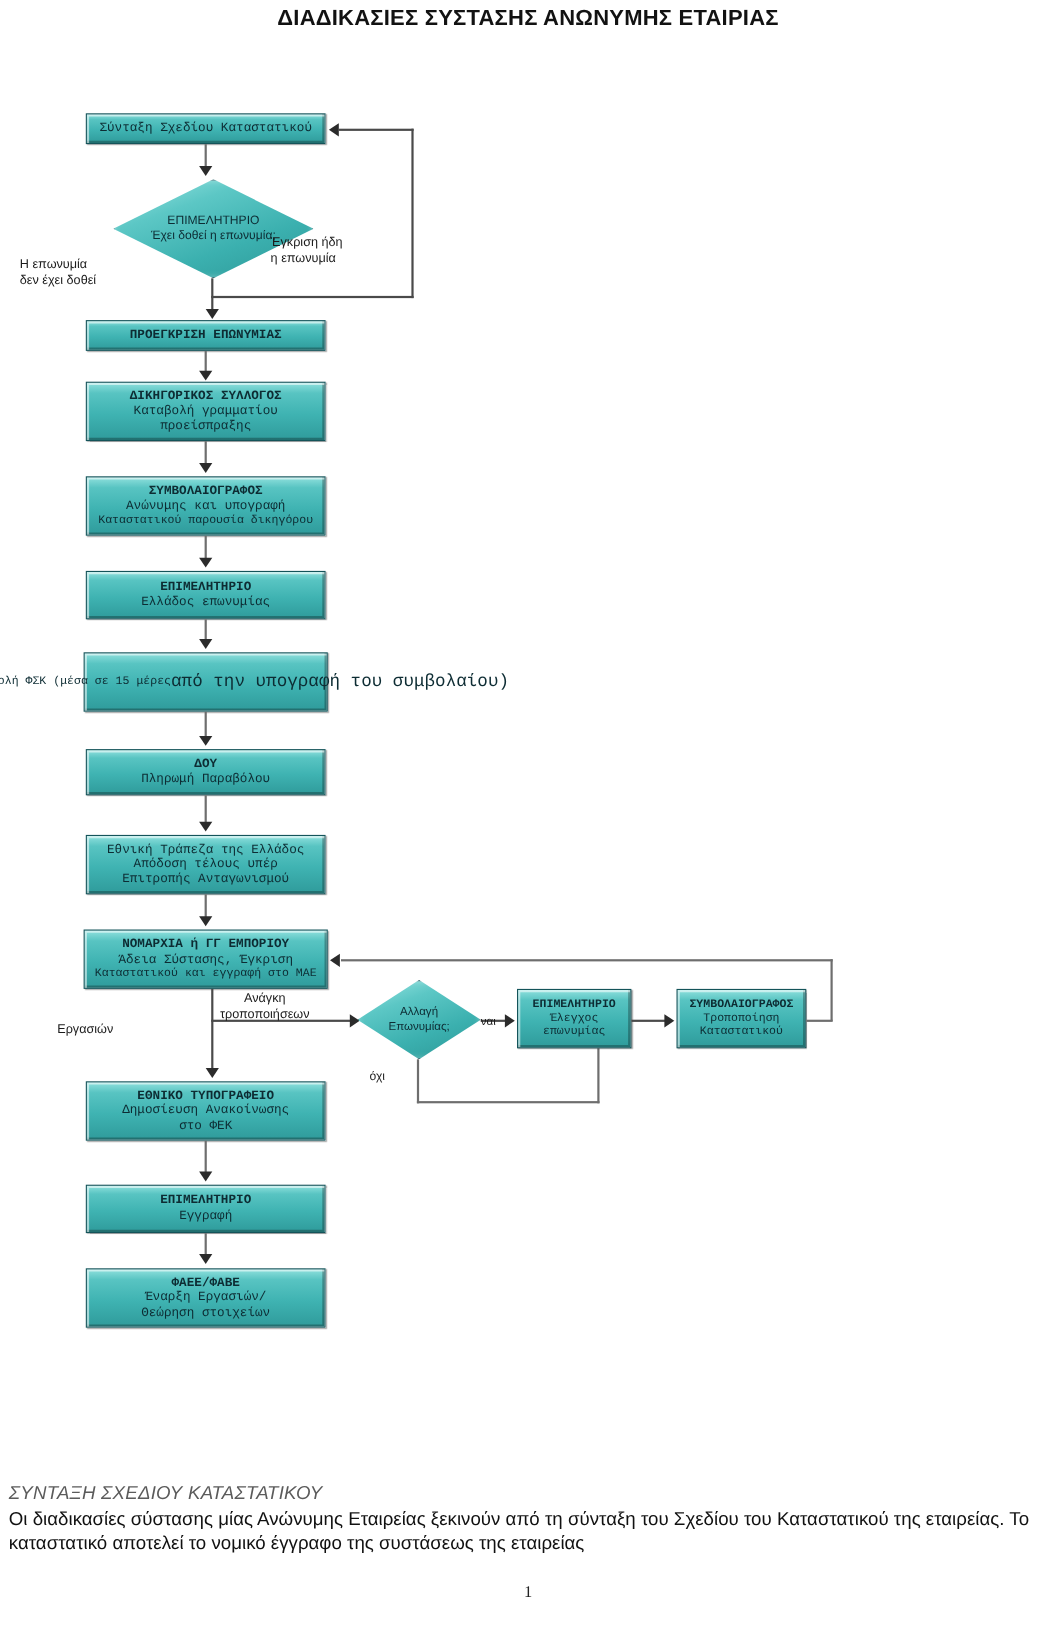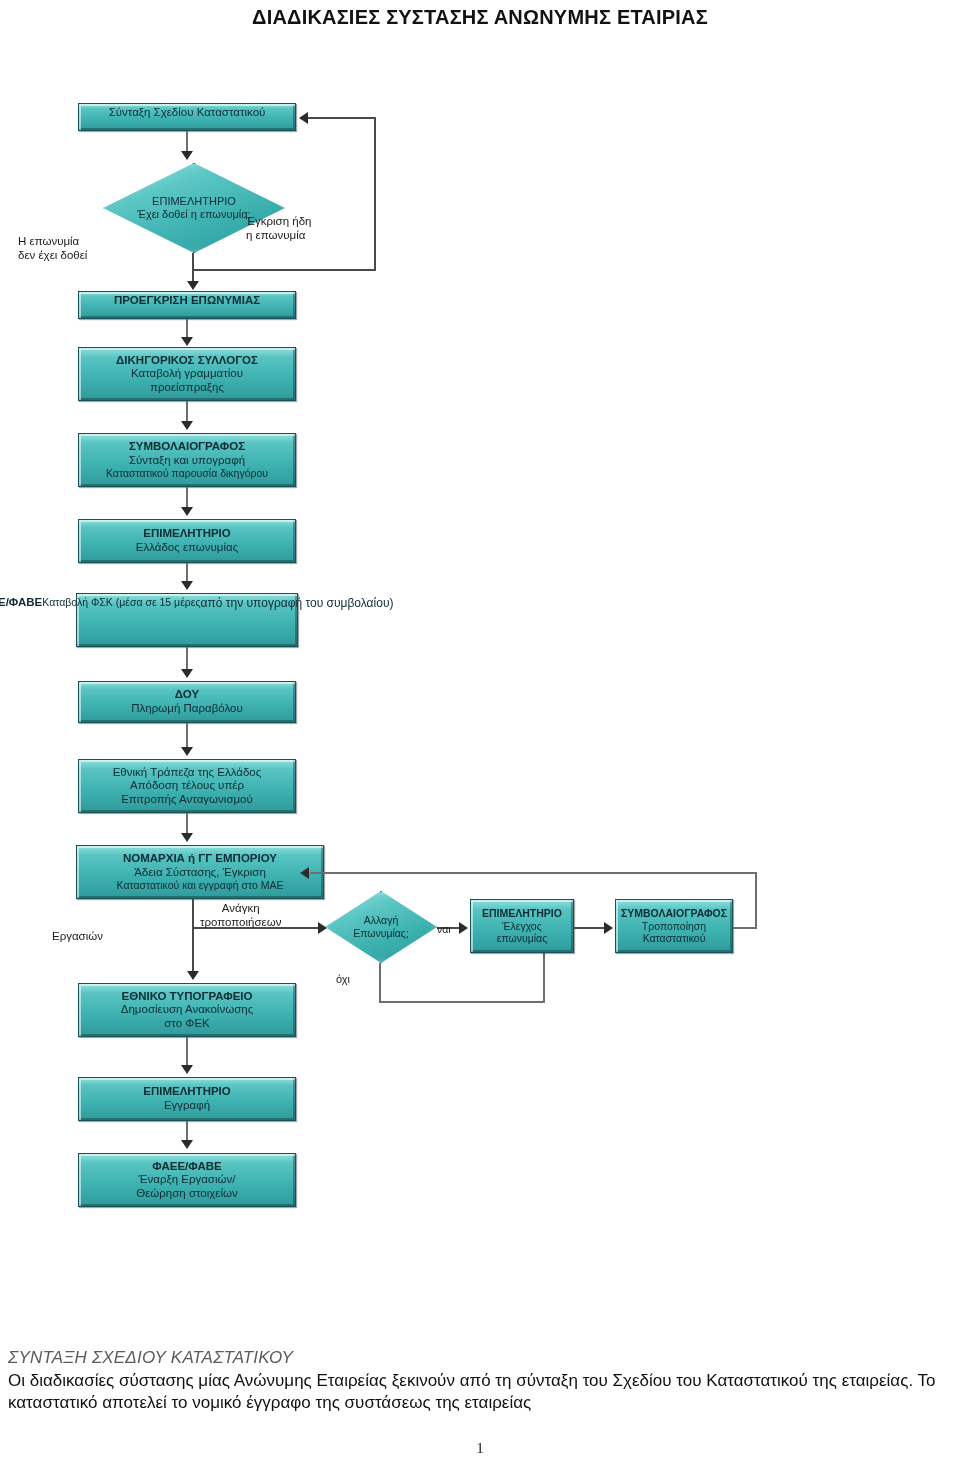--- a/index.html
+++ b/index.html
@@ -21,23 +21,23 @@
 
   
   .node{
     position:absolute;box-sizing:border-box;
     background:linear-gradient(180deg,#8fe0dd 0%,#58c4c2 18%,#3fb3b2 55%,#2f9b9b 100%);
     border:1px solid #14545a;
     box-shadow:
       inset 2px 2px 0 rgba(255,255,255,.55),
       inset -2px -2px 0 rgba(0,0,0,.28),
       1px 1px 1px rgba(0,0,0,.35);
-    display:flex;justify-content:center;
+    display:flex;align-items:center;justify-content:center;
     text-align:center;color:#0d2c33;
-    font-size:11.5px;line-height:1.18;padding:2px 4px;
+    font-size:11.5px;line-height:1.18;padding:2px 4px;font-family:Liberation Mono, monospace;
   }
   .node .ln{display:block;white-space:nowrap;}
   .node .ln.b{font-weight:600;}
 
   
   .dia{
     position:absolute;display:flex;align-items:center;justify-content:center;
   }
   .dia .shape{
     position:absolute;inset:0;
@@ -130,39 +130,39 @@
       <span class="ln b">ΔΙΚΗΓΟΡΙΚΟΣ ΣΥΛΛΟΓΟΣ</span>
       <span class="ln">Καταβολή γραμματίου</span>
       <span class="ln">προείσπραξης</span>
     </div>
 
     <div class="ln-v thin" style="left:186px;top:316px;height:24px;"></div>
     <div class="arrow-d" style="left:181px;top:336px;"></div>
 
     <div class="node" style="left:78px;top:348px;width:218px;height:54px;flex-direction:column;">
       <span class="ln b">ΣΥΜΒΟΛΑΙΟΓΡΑΦΟΣ</span>
-      <span class="ln">Σύνταξη και υπογραφή</span>
+      <span class="ln">Ανώνυμης και υπογραφή</span>
       <span class="ln" style="font-size:10.5px;">Καταστατικού παρουσία δικηγόρου</span>
     </div>
 
     <div class="ln-v thin" style="left:186px;top:402px;height:24px;"></div>
     <div class="arrow-d" style="left:181px;top:422px;"></div>
 
     <div class="node" style="left:78px;top:434px;width:218px;height:44px;flex-direction:column;">
       <span class="ln b">ΕΠΙΜΕΛΗΤΗΡΙΟ</span>
       <span class="ln">Ελλάδος επωνυμίας</span>
     </div>
 
     <div class="ln-v thin" style="left:186px;top:478px;height:22px;"></div>
     <div class="arrow-d" style="left:181px;top:496px;"></div>
 
     <div class="node" style="left:76px;top:508px;width:222px;height:54px;flex-direction:row;">
       <span class="ln b">ΦΑΕ/ΦΑΒΕ</span>
       <span class="ln" style="font-size:10.5px;">Καταβολή ΦΣΚ (μέσα σε 15 μέρες</span>
-      <span class="ln" style="font-size:12px;">από την υπογραφή του συμβολαίου)</span>
+      <span class="ln" style="font-size:16px;">από την υπογραφή του συμβολαίου)</span>
     </div>
 
     <div class="ln-v thin" style="left:186px;top:562px;height:26px;"></div>
     <div class="arrow-d" style="left:181px;top:584px;"></div>
 
     <div class="node" style="left:78px;top:596px;width:218px;height:42px;flex-direction:column;">
       <span class="ln b">ΔΟΥ</span>
       <span class="ln">Πληρωμή Παραβόλου</span>
     </div>
 
@@ -171,21 +171,21 @@
 
     <div class="node" style="left:78px;top:674px;width:218px;height:54px;flex-direction:column;">
       <span class="ln">Εθνική Τράπεζα της Ελλάδος</span>
       <span class="ln">Απόδοση τέλους υπέρ</span>
       <span class="ln">Επιτροπής Ανταγωνισμού</span>
     </div>
 
     <div class="ln-v thin" style="left:186px;top:728px;height:24px;"></div>
     <div class="arrow-d" style="left:181px;top:748px;"></div>
 
-    <div class="node" style="left:76px;top:760px;width:248px;height:54px;flex-direction:column;">
+    <div class="node" style="left:76px;top:760px;width:222px;height:54px;flex-direction:column;">
       <span class="ln b">ΝΟΜΑΡΧΙΑ ή ΓΓ ΕΜΠΟΡΙΟΥ</span>
       <span class="ln">Άδεια Σύστασης, Έγκριση</span>
       <span class="ln" style="font-size:10.5px;">Καταστατικού και εγγραφή στο ΜΑΕ</span>
     </div>
 
     <div class="ln-v" style="left:192px;top:814px;height:76px;"></div>
     <div class="arrow-d" style="left:187px;top:886px;"></div>
     <div class="elabel" style="left:52px;top:845px;">
       <span class="ln">Εργασιών</span>
     </div>

